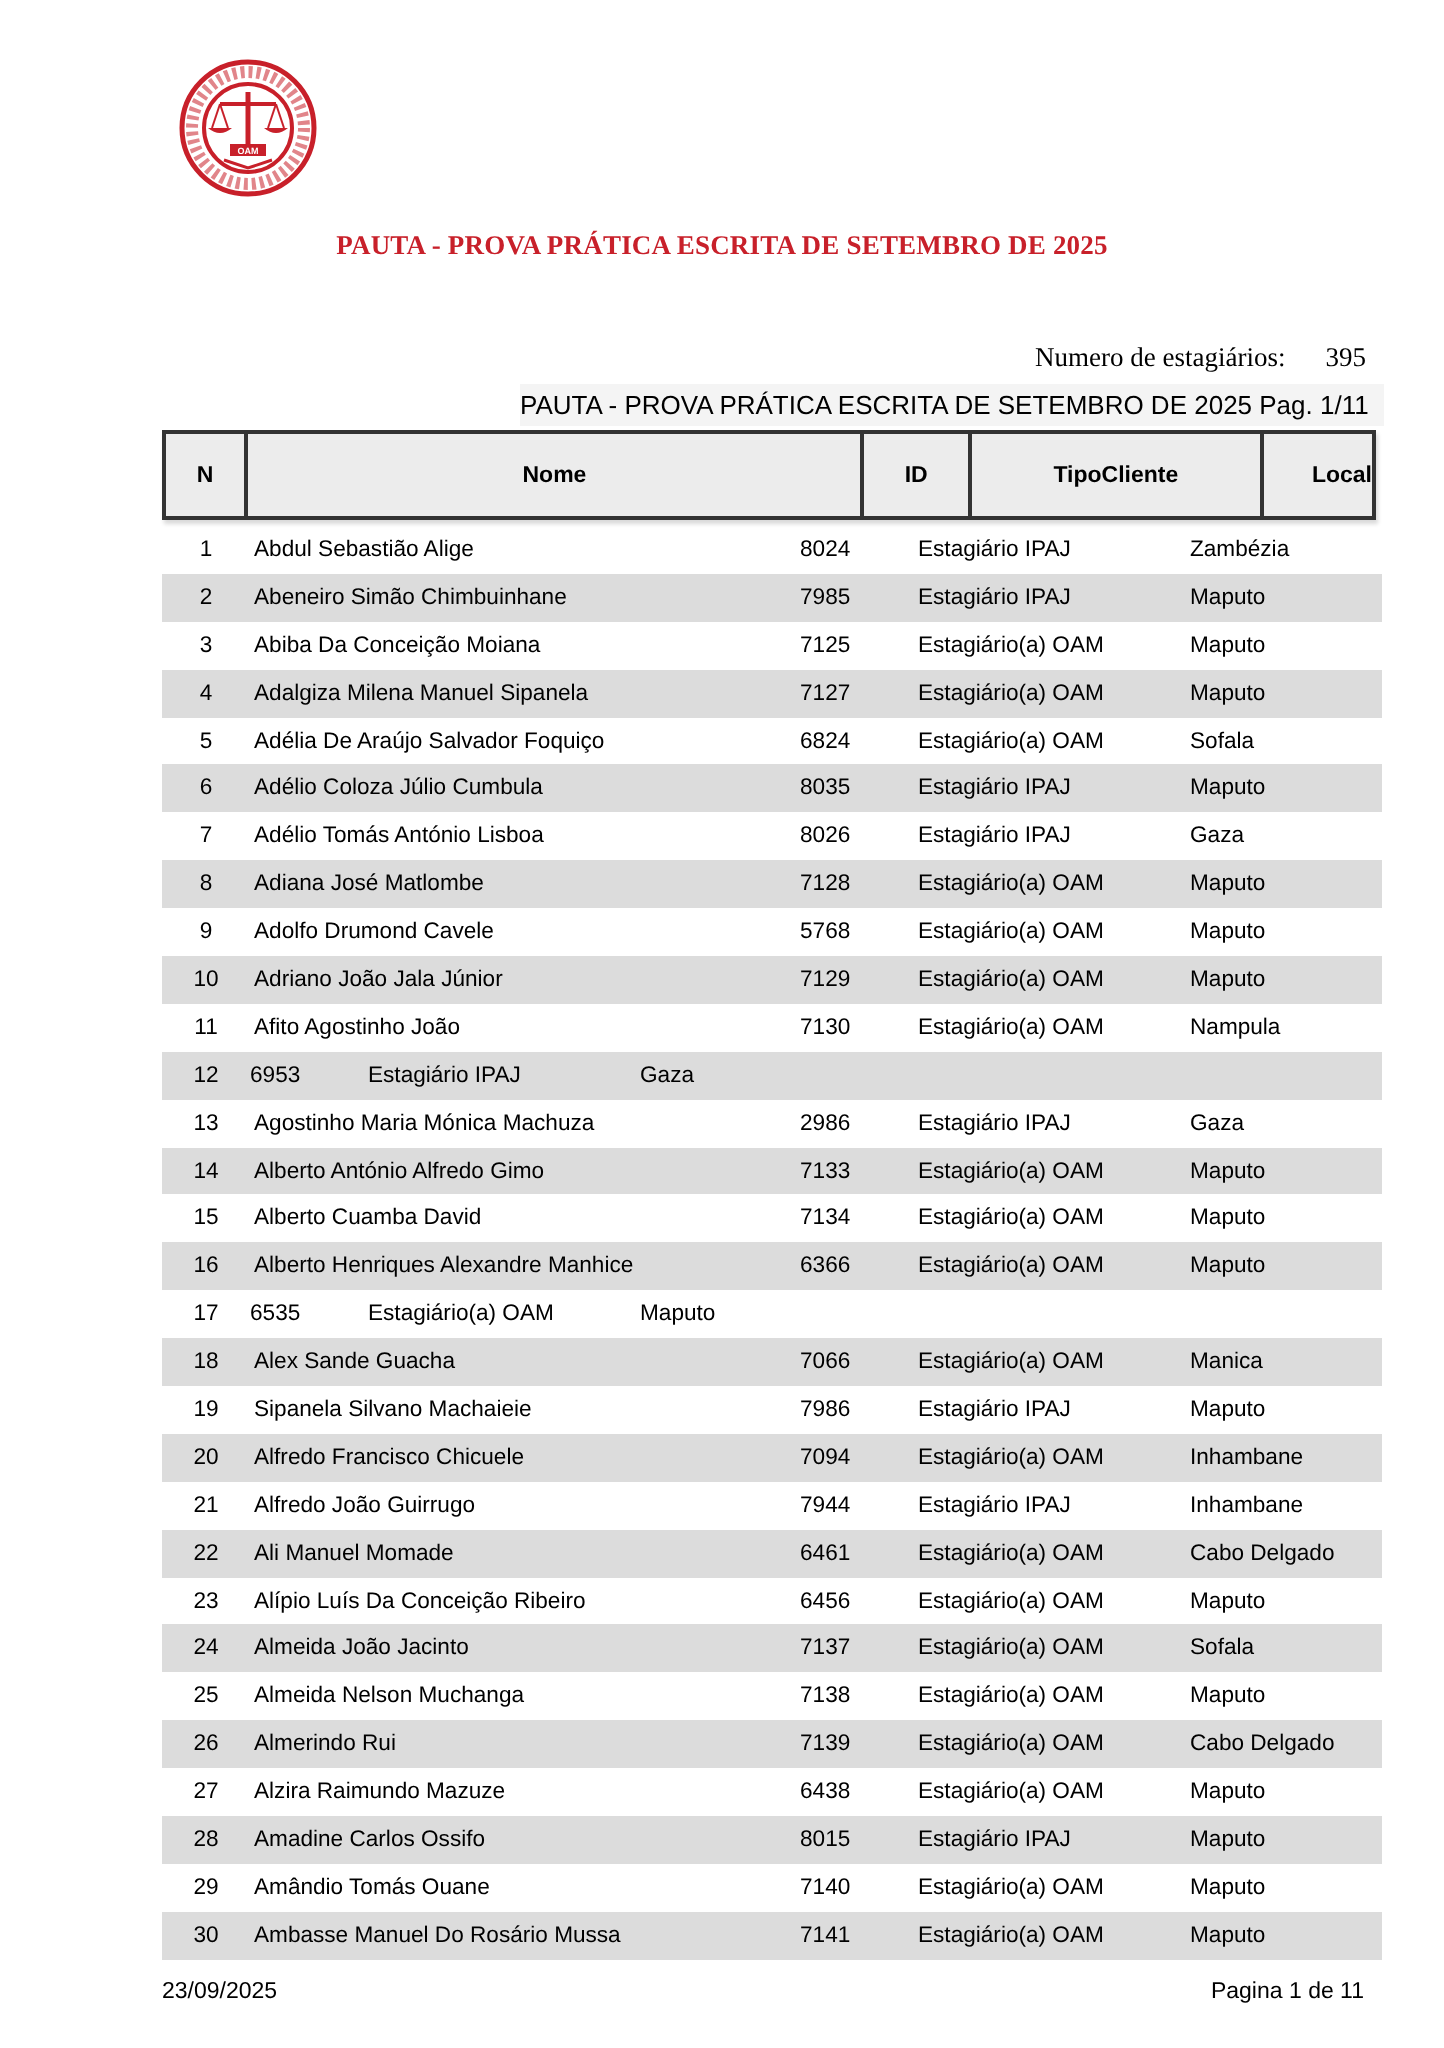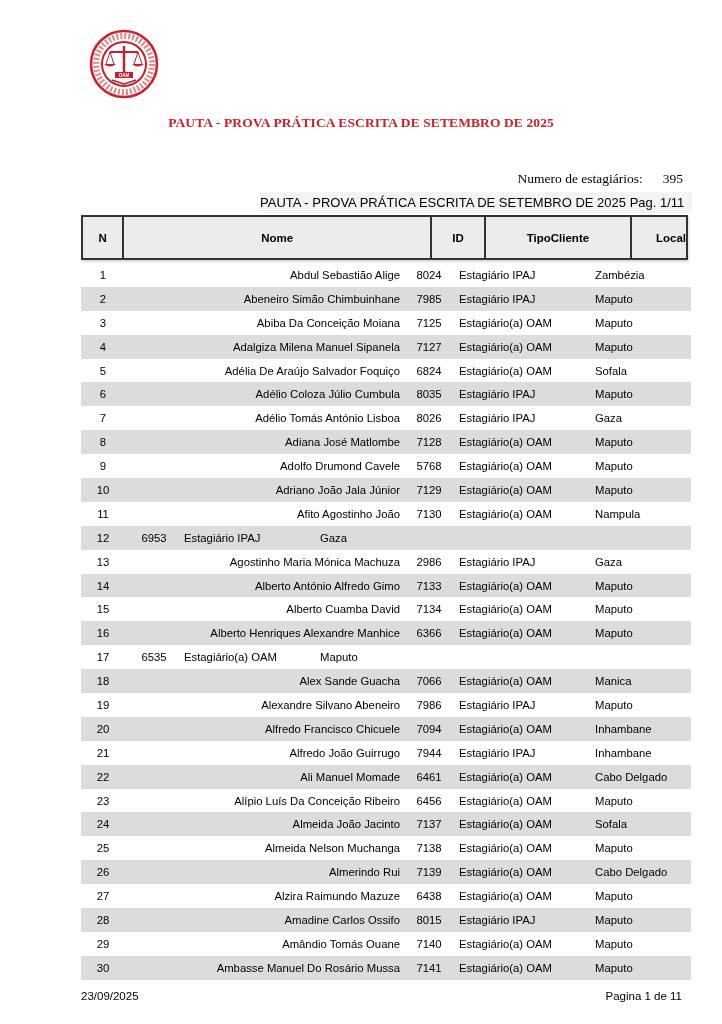--- a/index.html
+++ b/index.html
@@ -13,22 +13,22 @@
     .th:last-child { border-right: none; }
     .c-n { width: 43px; }
     .c-nome { width: 323px; }
     .c-id { width: 56px; }
     .c-tipo { width: 153px; }
     .c-local { flex: 1; margin-left: 24px; }
     .rows { position: absolute; top: 263px; left: 81px; width: 610px; }
     .row { display: flex; height: 23.9px; align-items: center; font-size: 11.3px; }
     .row:nth-child(even) { background: #dcdcdc; }
     .td-n { width: 44px; text-align: center; }
-    .td-nome { width: 275px; padding-left: 2px; box-sizing: border-box; white-space: nowrap; text-align: right; }
-    .td-id { width: 58px; text-align: center; }
+    .td-nome { width: 275px; padding-left: 2px; box-sizing: border-box; white-space: nowrap; }
+    .td-id { width: 58px; }
     .td-tipo { width: 136px; padding-left: 1px; box-sizing: border-box; white-space: nowrap; }
     .td-local { flex: 1; padding-left: 1px; white-space: nowrap; }
     .footer-date { position: absolute; top: 990px; left: 81px; font-size: 11.5px; }
     .footer-page { position: absolute; top: 990px; right: 40px; font-size: 11.5px; }
   </style>
 </head>
 <body>
 
 <div class="seal">
   <svg width="76" height="72" viewBox="0 0 76 72">
@@ -186,21 +186,21 @@
     </div>
     <div class="row">
       <div class="td-n">18</div>
       <div class="td-nome">Alex Sande Guacha</div>
       <div class="td-id">7066</div>
       <div class="td-tipo">Estagiário(a) OAM</div>
       <div class="td-local">Manica</div>
     </div>
     <div class="row">
       <div class="td-n">19</div>
-      <div class="td-nome">Alexandre Silvano Abeneiro</div>
+      <div class="td-nome">Sipanela Silvano Machaieie</div>
       <div class="td-id">7986</div>
       <div class="td-tipo">Estagiário IPAJ</div>
       <div class="td-local">Maputo</div>
     </div>
     <div class="row">
       <div class="td-n">20</div>
       <div class="td-nome">Alfredo Francisco Chicuele</div>
       <div class="td-id">7094</div>
       <div class="td-tipo">Estagiário(a) OAM</div>
       <div class="td-local">Inhambane</div>

